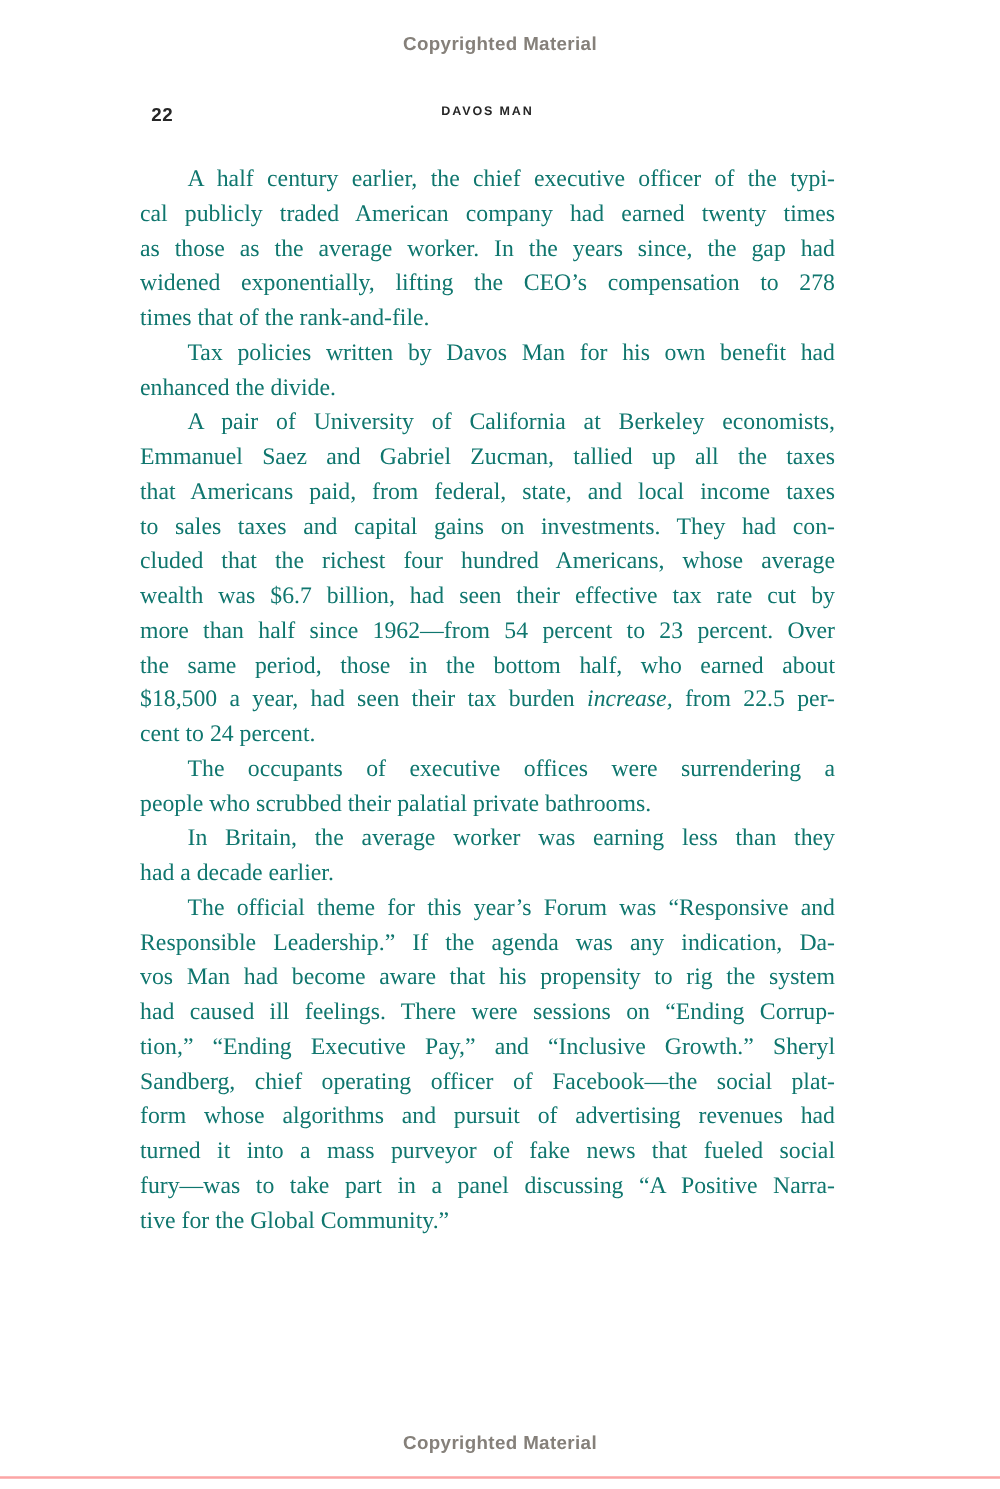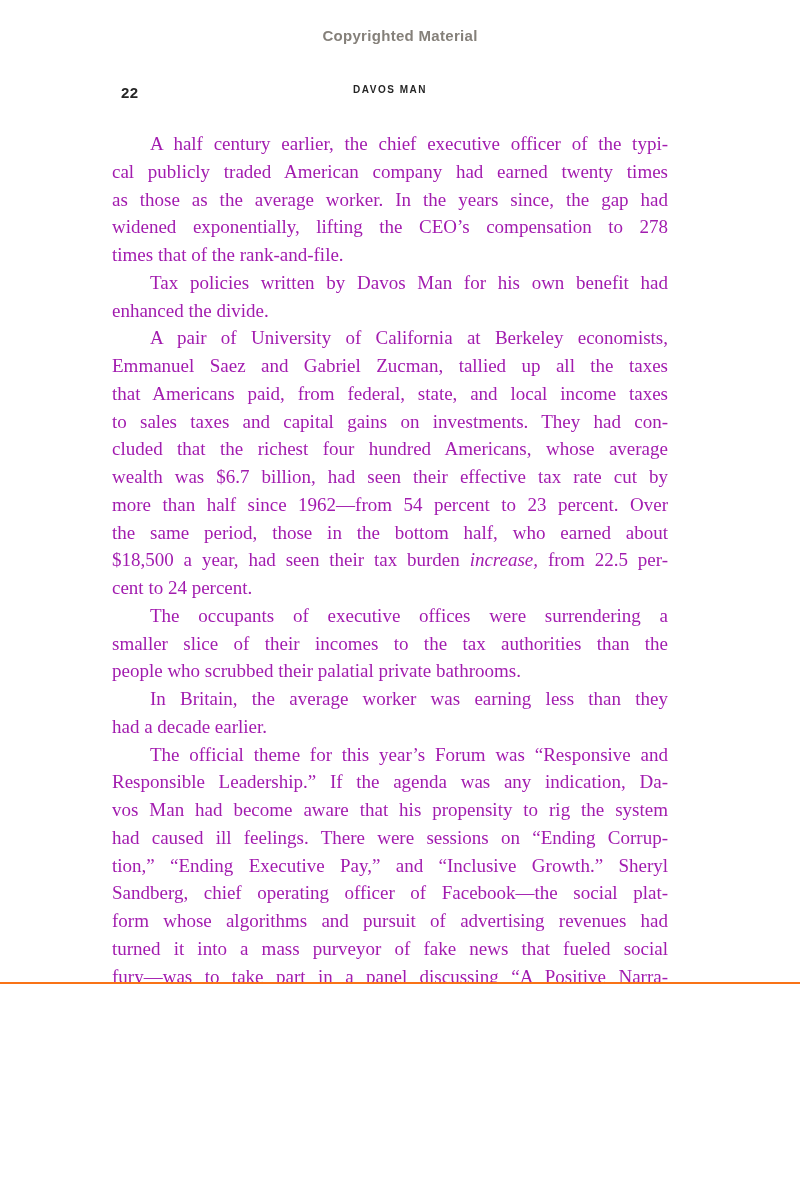--- a/index.html
+++ b/index.html
@@ -1,30 +1,30 @@
 <!DOCTYPE html>
 <html><head>
 <meta charset="utf-8">
 <style>
   html,body{margin:0;padding:0;}
   body{background:#ffffff;font-family:"Liberation Serif",serif;}
-  .page{position:relative;width:800px;height:984px;background:#ffffff;overflow:hidden;
-        border-bottom:2px solid #f97316;box-sizing:border-box;}
+  .page{position:relative;width:800px;height:1183px;background:#ffffff;overflow:hidden;
+        border-bottom:2px solid #fca5a5;box-sizing:border-box;}
   .copyright{position:absolute;left:0;width:800px;text-align:center;
              font-family:"Liberation Sans",sans-serif;font-size:15px;font-weight:700;
              letter-spacing:0.3px;color:#85807a;}
   .copyright.top{top:27px;}
   .copyright.bottom{top:1146px;}
   .page-header{position:absolute;top:84px;left:112px;width:556px;height:20px;
                font-family:"Liberation Sans",sans-serif;font-weight:700;color:#262626;}
   .page-number{position:absolute;left:9px;top:0;font-size:15px;letter-spacing:0.5px;text-align:right;}
   .running-title{position:absolute;left:0;right:0;top:0;text-align:center;
                  font-size:10px;letter-spacing:1.5px;}
   .page-body{position:absolute;top:130px;left:112px;width:556px;}
-  .para{margin:0;padding:0;font-size:19px;line-height:27.75px;color:#a21caf;}
+  .para{margin:0;padding:0;font-size:19px;line-height:27.75px;color:#0f766e;}
   .line{display:block;text-align:justify;text-align-last:justify;white-space:normal;}
   .line.final{text-align-last:left;}
   .line.indent{text-indent:38px;}
   .it{font-style:italic;}
 </style>
 </head>
 <body>
 
 <div class="page">
 
@@ -55,21 +55,20 @@
           <span class="line"><span>to sales taxes and capital gains on investments. They had con-</span></span>
           <span class="line"><span>cluded that the richest four hundred Americans, whose average</span></span>
           <span class="line"><span>wealth was $6.7 billion, had seen their effective tax rate cut by</span></span>
           <span class="line"><span>more than half since 1962—from 54 percent to 23 percent. Over</span></span>
           <span class="line"><span>the same period, those in the bottom half, who earned about</span></span>
           <span class="line"><span>$18,500 a year, had seen their tax burden </span><span class="it">increase,</span><span> from 22.5 per-</span></span>
           <span class="line final"><span>cent to 24 percent.</span></span>
         </p>
         <p class="para">
           <span class="line indent"><span>The occupants of executive offices were surrendering a</span></span>
-          <span class="line"><span>smaller slice of their incomes to the tax authorities than the</span></span>
           <span class="line final"><span>people who scrubbed their palatial private bathrooms.</span></span>
         </p>
         <p class="para">
           <span class="line indent"><span>In Britain, the average worker was earning less than they</span></span>
           <span class="line final"><span>had a decade earlier.</span></span>
         </p>
         <p class="para">
           <span class="line indent"><span>The official theme for this year’s Forum was “Responsive and</span></span>
           <span class="line"><span>Responsible Leadership.” If the agenda was any indication, Da-</span></span>
           <span class="line"><span>vos Man had become aware that his propensity to rig the system</span></span>

